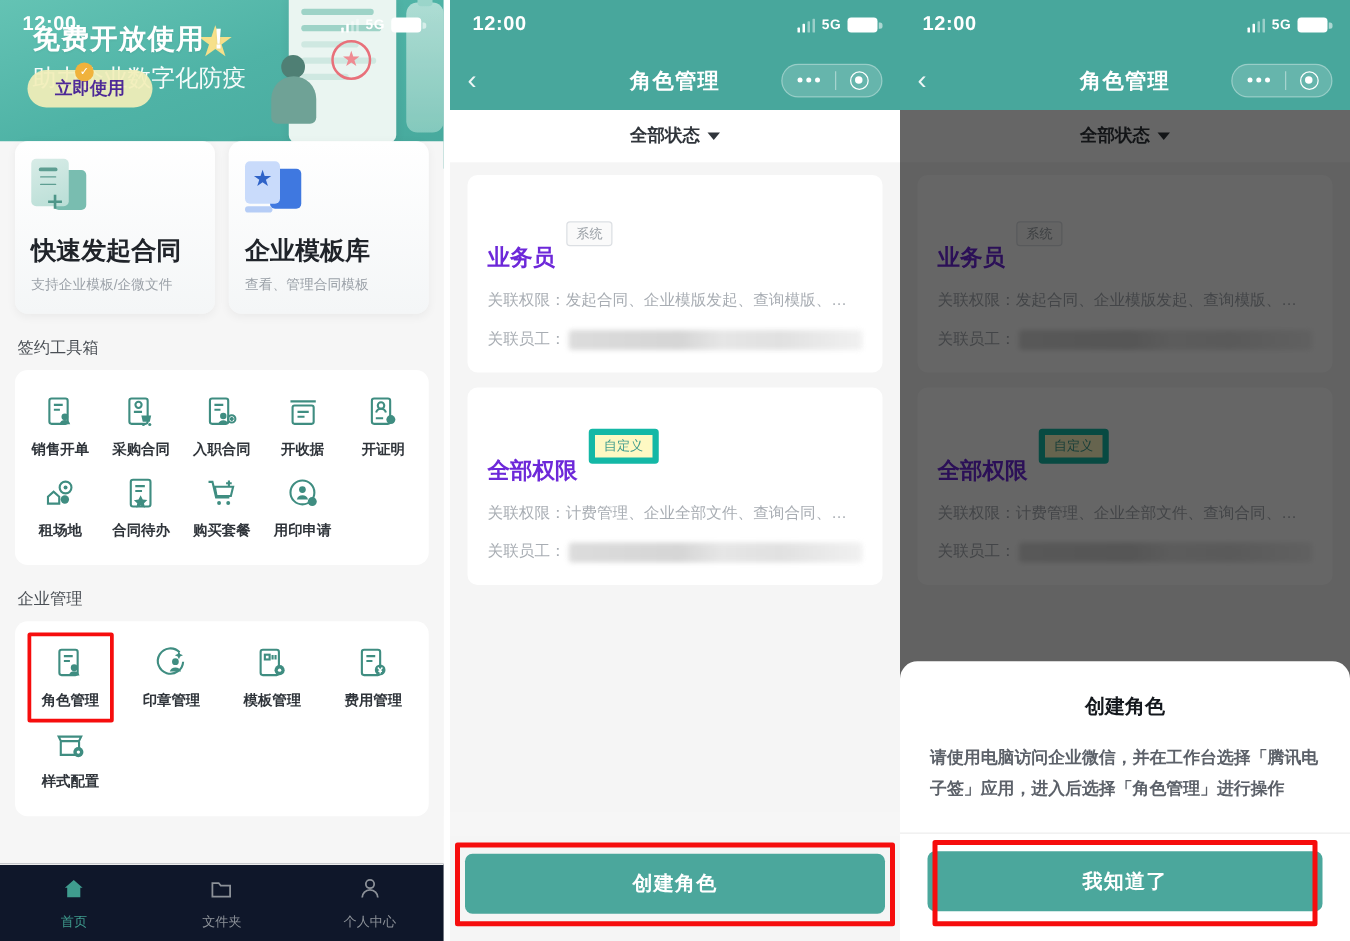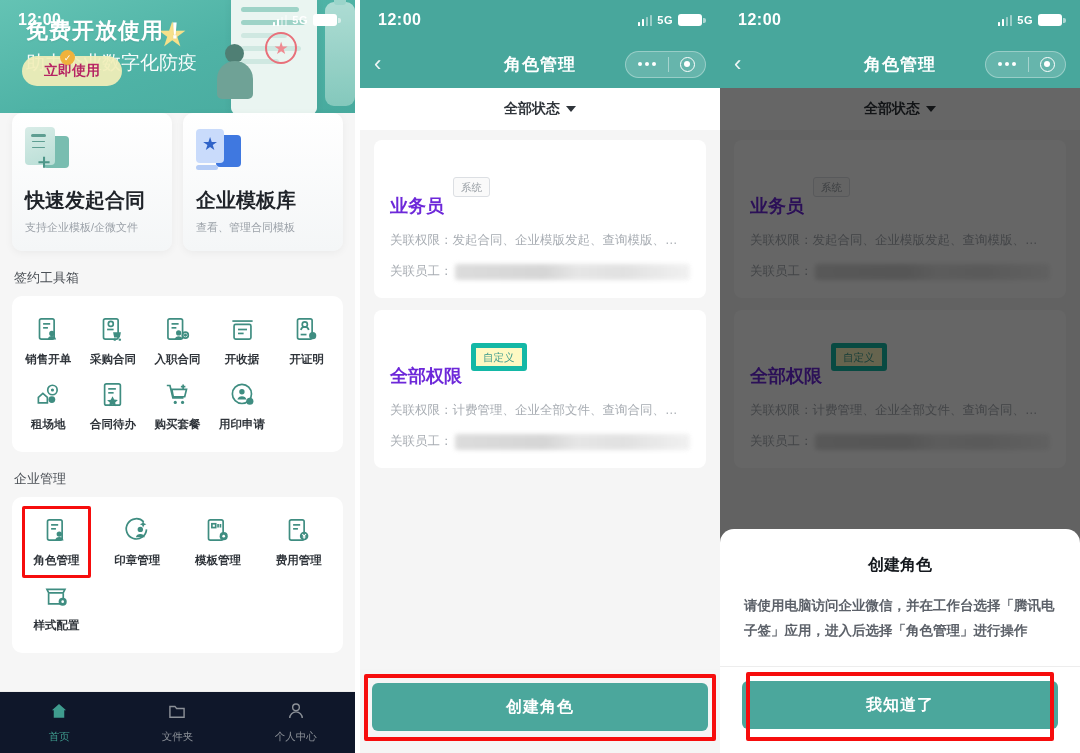--- a/index.html
+++ b/index.html
@@ -56,21 +56,21 @@
   .person { position:absolute; right:104px; top:58px; width:40px; height:54px; }
   .person .head { position:absolute; left:10px; top:0; width:19px; height:19px; border-radius:50%; background:#4f7f74; }
   .person .body { position:absolute; left:2px; top:17px; width:36px; height:38px; border-radius:18px 18px 5px 5px; background:#6fa296; }
   .stamp { position:absolute; right:62px; top:46px; width:32px; height:32px; border-radius:50%; border:2.5px solid #e8707a; display:flex; align-items:center; justify-content:center; color:#ef8b92; font-size:17px; }
   .star-deco { position:absolute; left:157px; top:14px; color:#f6e08a; font-size:34px; }
   .hero-txt { position:absolute; left:26px; top:16px; z-index:3; color:#ffffff; }
   .hero-t1 { font-size:22px; font-weight:bold; letter-spacing:1px; text-shadow:0 1px 2px rgba(0,0,0,.07); }
   .hero-t2 { font-size:19px; margin-top:4px; opacity:.95; }
   .hero-btn {
     position:absolute; left:22px; top:56px; z-index:3;
-    background:#f3efb9; color:#be185d; font-size:14px; font-weight:bold;
+    background:#f3efb9; color:#4c1d95; font-size:14px; font-weight:bold;
     padding:6px 22px; border-radius:16px; opacity:.92;
   }
   .hero-badge { position:absolute; left:60px; top:50px; z-index:4; width:15px; height:15px; border-radius:50%; background:#f0b23c; color:#fff; font-size:9px; display:flex; align-items:center; justify-content:center; }
   .hero-wave { position:absolute; left:0; right:0; bottom:-1px; height:22px; background:#f6f6f6; border-radius:50% 50% 0 0 / 22px 22px 0 0; }
 
   .p1-body { position:relative; background:#f6f6f6; padding: 0 12px 0; }
   .top-cards { display:flex; gap:11px; margin-top:-22px; position:relative; z-index:3; }
   .tcard { flex:1; background:linear-gradient(180deg,#ffffff,#f4f6f7); border-radius:10px; padding:14px 13px 16px; box-shadow:0 2px 8px rgba(0,0,0,.05); }
   .tcard-ic { width:46px; height:46px; position:relative; margin-bottom:14px; }
   .ic-doc-green { position:absolute; left:0; top:0; width:30px; height:38px; border-radius:4px; background:linear-gradient(160deg,#d8ece7,#b9ded6); }

